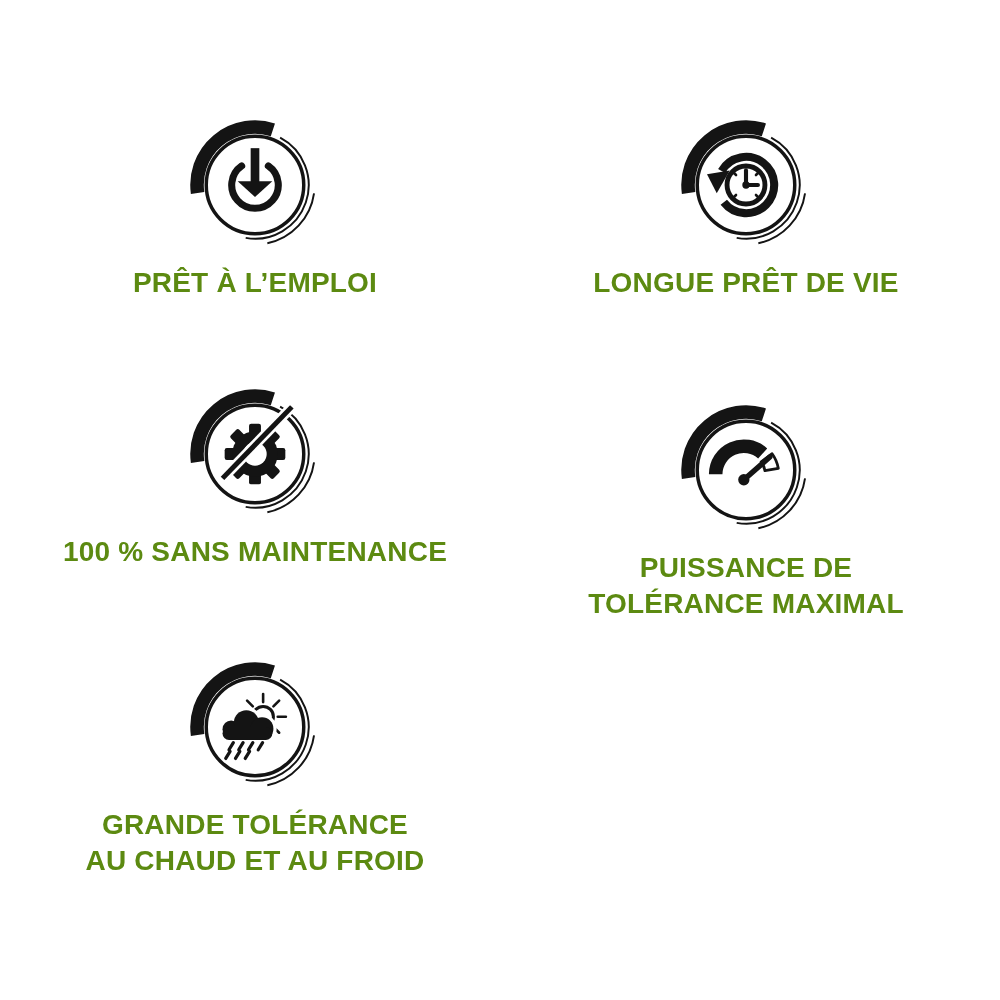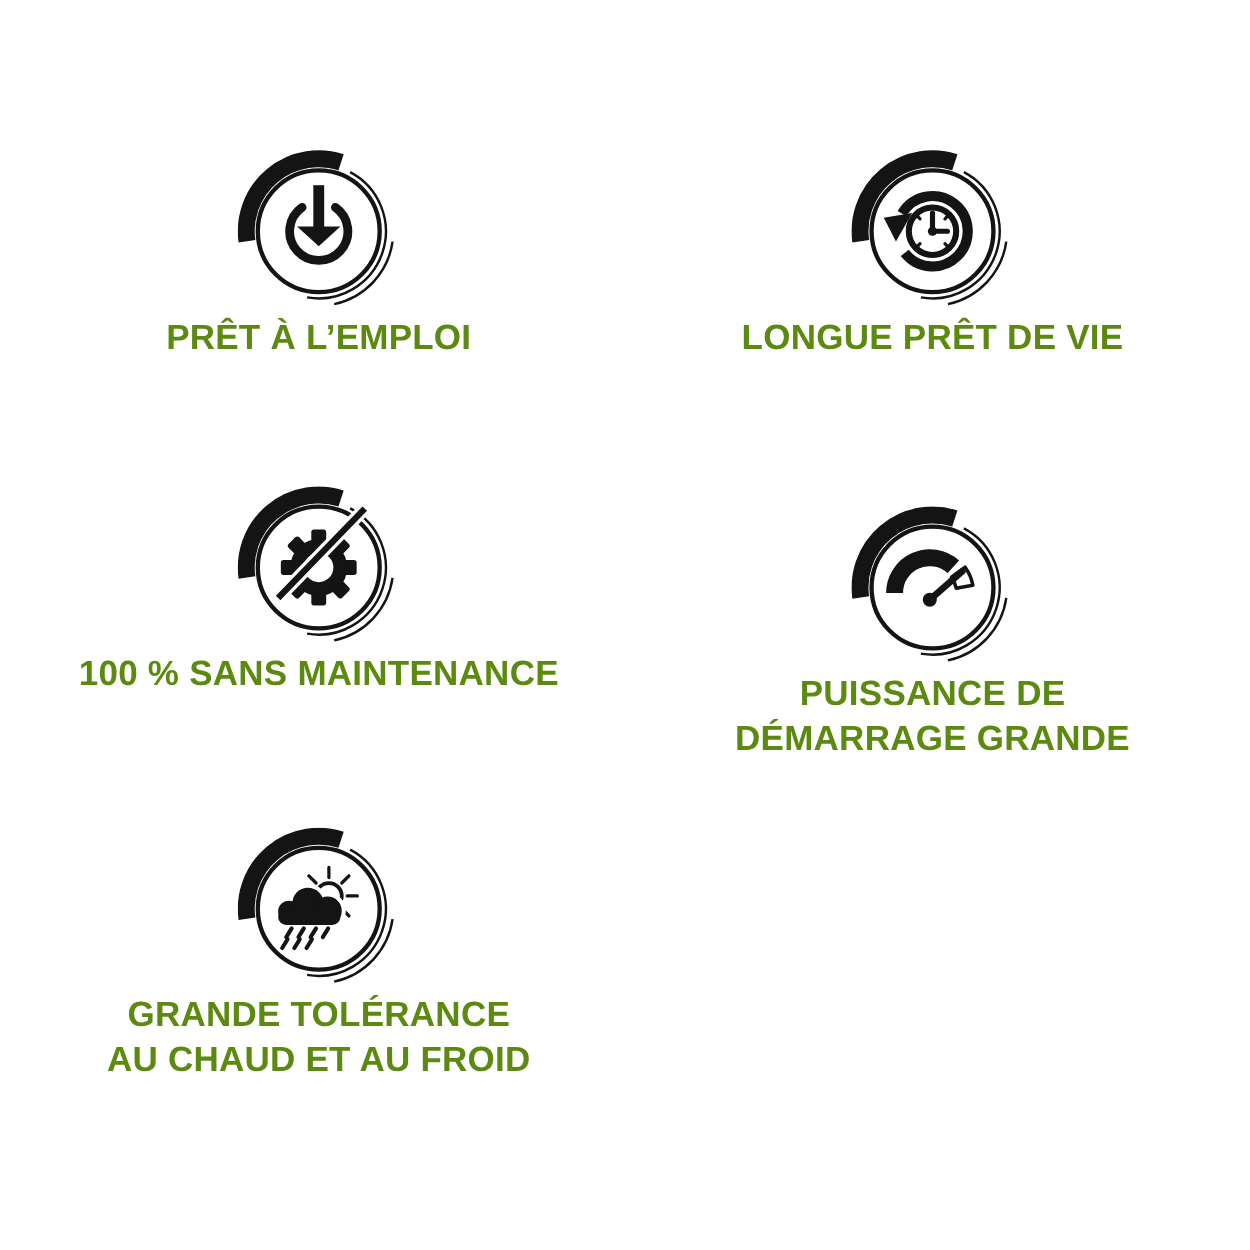--- a/index.html
+++ b/index.html
@@ -24,21 +24,21 @@
     width: 130px;
     height: 130px;
     margin: 0 auto;
   }
   .feature .icon-wrap svg {
     display: block;
     width: 130px;
     height: 130px;
   }
   .feature .label {
-    margin-top: 2px;
+    margin-top: 15px;
     font-size: 28px;
     line-height: 36px;
     font-weight: 700;
     letter-spacing: 0.2px;
     color: #5c8a11;
     white-space: pre-line;
   }
   
   .f1 { left: 45px;  top: 120px; }
   .f2 { left: 536px; top: 120px; }
@@ -128,21 +128,21 @@
     <div class="icon-wrap">
       <svg viewBox="0 0 120 120" aria-label="max-starting-power-speedometer-icon">
         <use href="#sketch-frame"></use>
         <path d="M 32,64 A 26,26 0 0 1 75.4,44.7" fill="none" stroke="#141414" stroke-width="12.5"></path>
         <path d="M 84.1,45 A 32.25,32.25 0 0 1 89.8,58.4 L 77.5,60.6 A 19.75,19.75 0 0 0 74,52.4 Z" fill="#ffffff" stroke="#141414" stroke-width="2.6" stroke-linejoin="round"></path>
         <line x1="58" y1="69" x2="82" y2="48" stroke="#141414" stroke-width="5" stroke-linecap="round"></line>
         <circle cx="58" cy="69" r="5.2" fill="#141414"></circle>
       </svg>
     </div>
     <div class="label">PUISSANCE DE
-DÉMARRAGE GRANDE</div>
+TOLÉRANCE MAXIMAL</div>
   </div>
 
   <div class="feature f5">
     <div class="icon-wrap">
       <svg viewBox="0 0 120 120" aria-label="heat-cold-tolerance-weather-icon">
         <use href="#sketch-frame"></use>
 
         <circle cx="67.5" cy="50.5" r="9.5" fill="#ffffff" stroke="#141414" stroke-width="2.8"></circle>
         <g stroke="#141414" stroke-width="2.4" stroke-linecap="round">
           <line x1="81" y1="50.5" x2="88.5" y2="50.5"></line>

